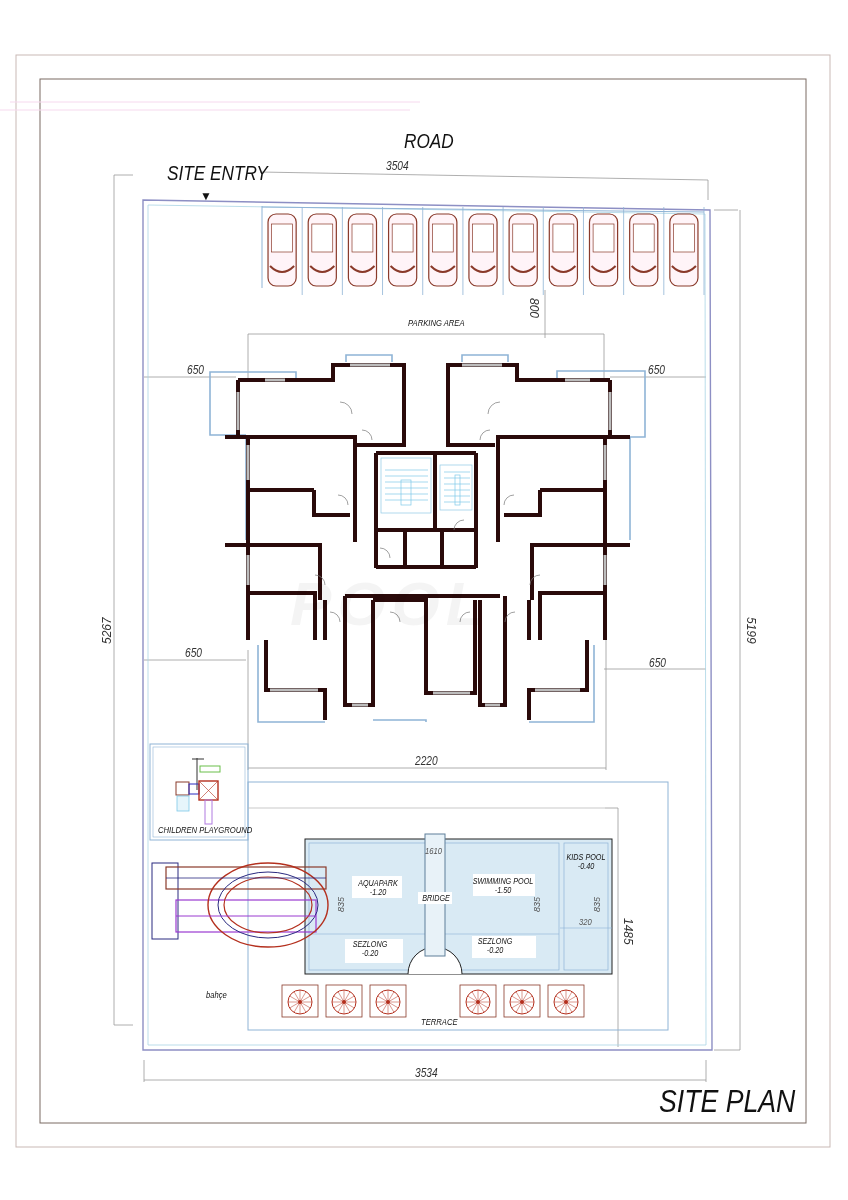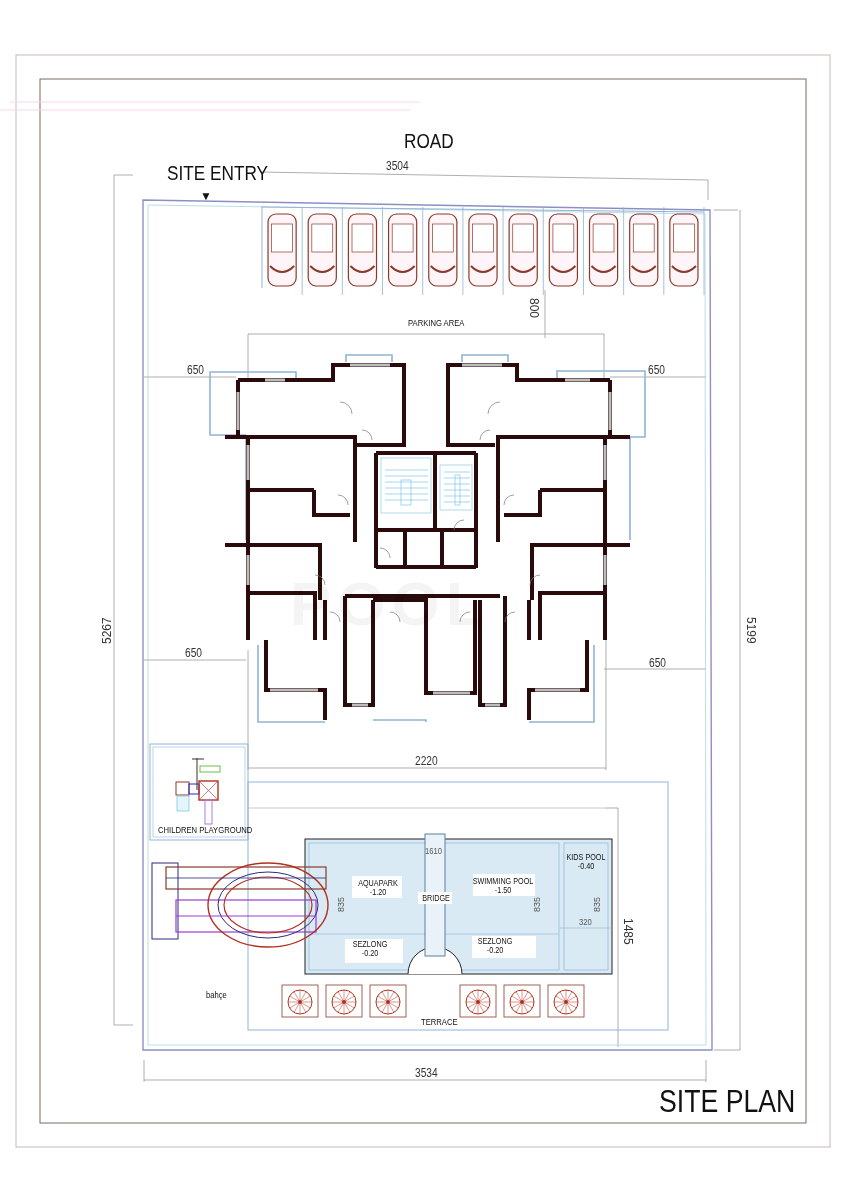--- a/index.html
+++ b/index.html
@@ -1,17 +1,17 @@
 <!DOCTYPE html>
 <html><head>
 <meta charset="utf-8">
 <style>
   html,body{margin:0;padding:0;background:#ffffff;}
   body{width:848px;height:1200px;position:relative;overflow:hidden;font-family:"Liberation Sans",sans-serif;}
-  #stage{position:absolute;left:0;top:0;width:848px;height:1200px;}
+  #stage{position:absolute;left:0;top:0;width:848px;height:1200px;font-style:italic;}
   .lbl{position:absolute;font-family:"Liberation Sans",sans-serif;color:#111;white-space:nowrap;line-height:1;}
   .big{font-size:20px;transform:scaleX(0.86);transform-origin:left top;}
   .title{font-size:31px;transform:scaleX(0.86);transform-origin:left top;}
   .dim{font-size:12px;color:#333;transform:scaleX(0.85);transform-origin:left top;}
   .small{font-size:9px;color:#111;transform:scaleX(0.85);transform-origin:left top;}
   .tiny{font-size:8.5px;color:#111;text-align:center;transform:scaleX(0.85);transform-origin:center top;}
   .rot-ccw{transform:rotate(-90deg);transform-origin:left top;}
   .rot-cw{transform:rotate(90deg);transform-origin:left top;}
   .watermark{position:absolute;left:290px;top:568px;font-size:62px;font-weight:bold;color:rgba(0,0,0,0.045);letter-spacing:6px;}
 </style>

